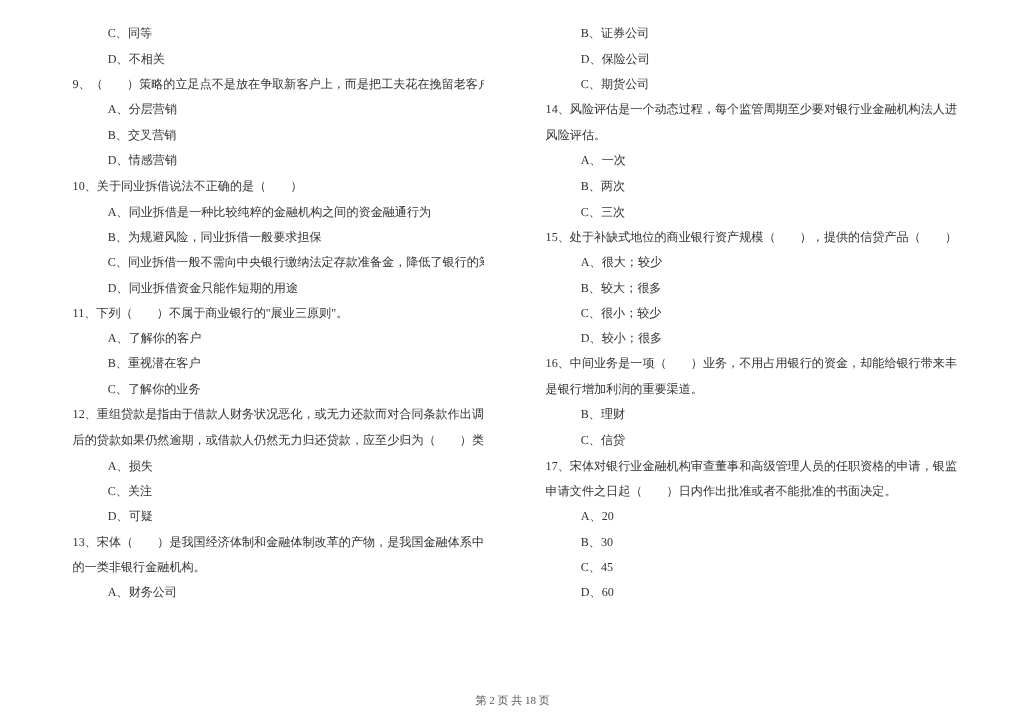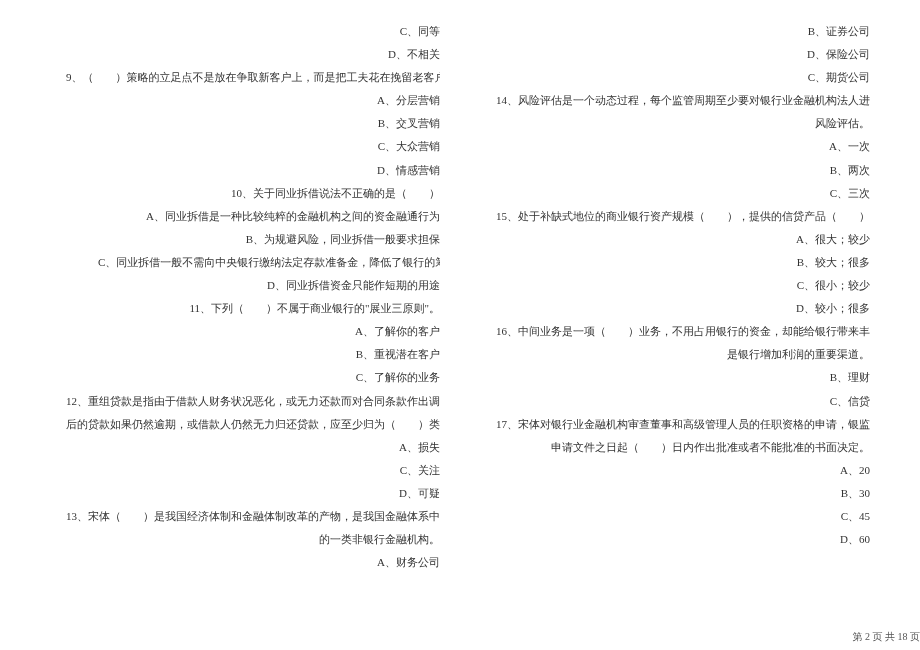--- a/index.html
+++ b/index.html
@@ -1,15 +1,15 @@
 <!DOCTYPE html>
 <html><head>
   <meta charset="utf-8">
   <style>
-    * { margin: 0; padding: 0; box-sizing: border-box; text-align: right; }
+    * { margin: 0; padding: 0; box-sizing: border-box; }
     body {
       width: 920px;
       height: 650px;
       background: #fff;
       font-family: "SimSun", "宋体", serif;
       font-size: 11px;
       color: #333;
       position: relative;
     }
     .page {
@@ -24,39 +24,39 @@
     .line {
       line-height: 2.1;
       white-space: nowrap;
       overflow: hidden;
     }
     .indent-2 { padding-left: 48px; }
     .q-line { padding-left: 16px; }
     .footer {
       position: absolute;
       bottom: 6px;
-      left: 0;
+      left: 12px;
       right: 0;
+      text-align: center;
       font-size: 10px;
       color: #555;
     }
   </style>
 </head>
 <body>
 
 <div class="page">
 
   <div class="column">
     <div class="line indent-2">C、同等</div>
     <div class="line indent-2">D、不相关</div>
 
     <div class="line q-line">9、（　　）策略的立足点不是放在争取新客户上，而是把工夫花在挽留老客户上。</div>
     <div class="line indent-2">A、分层营销</div>
     <div class="line indent-2">B、交叉营销</div>
-    <div class="line indent-2">C、大众营销</div>
     <div class="line indent-2">D、情感营销</div>
 
     <div class="line q-line">10、关于同业拆借说法不正确的是（　　）</div>
     <div class="line indent-2">A、同业拆借是一种比较纯粹的金融机构之间的资金融通行为</div>
     <div class="line indent-2">B、为规避风险，同业拆借一般要求担保</div>
     <div class="line indent-2">C、同业拆借一般不需向中央银行缴纳法定存款准备金，降低了银行的筹资成本</div>
     <div class="line indent-2">D、同业拆借资金只能作短期的用途</div>
 
     <div class="line q-line">11、下列（　　）不属于商业银行的"展业三原则"。</div>
     <div class="line indent-2">A、了解你的客户</div>

